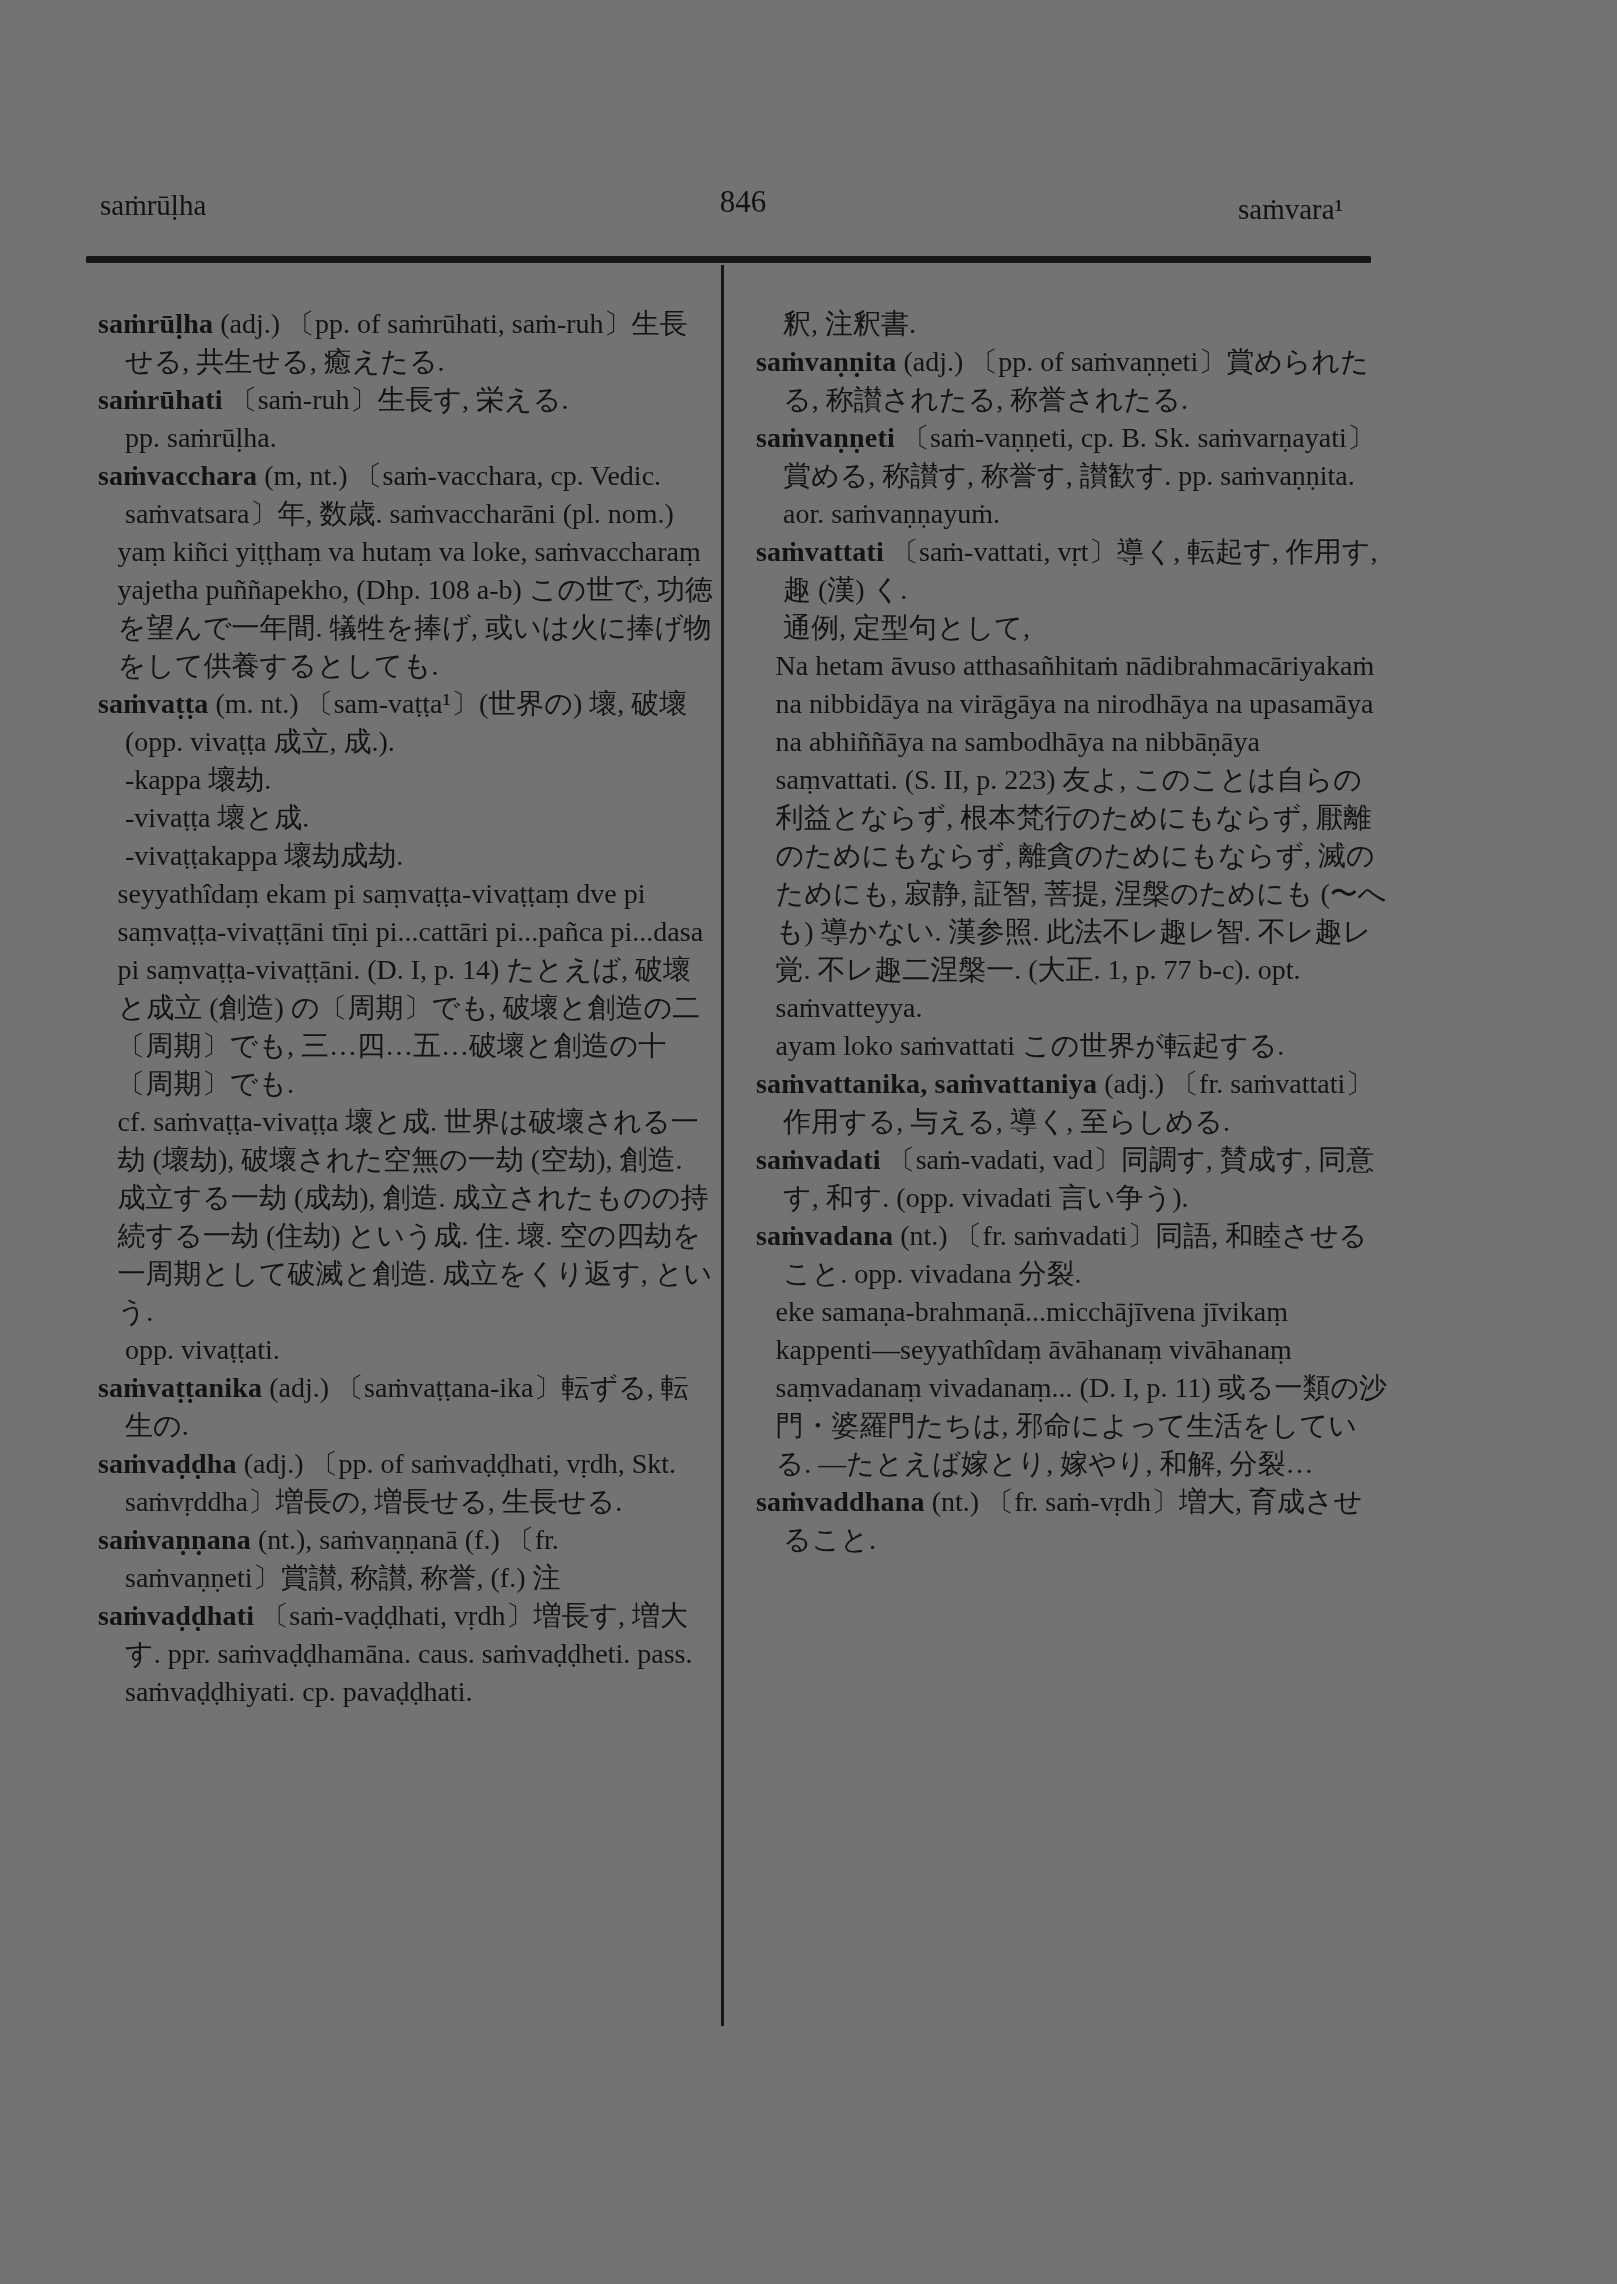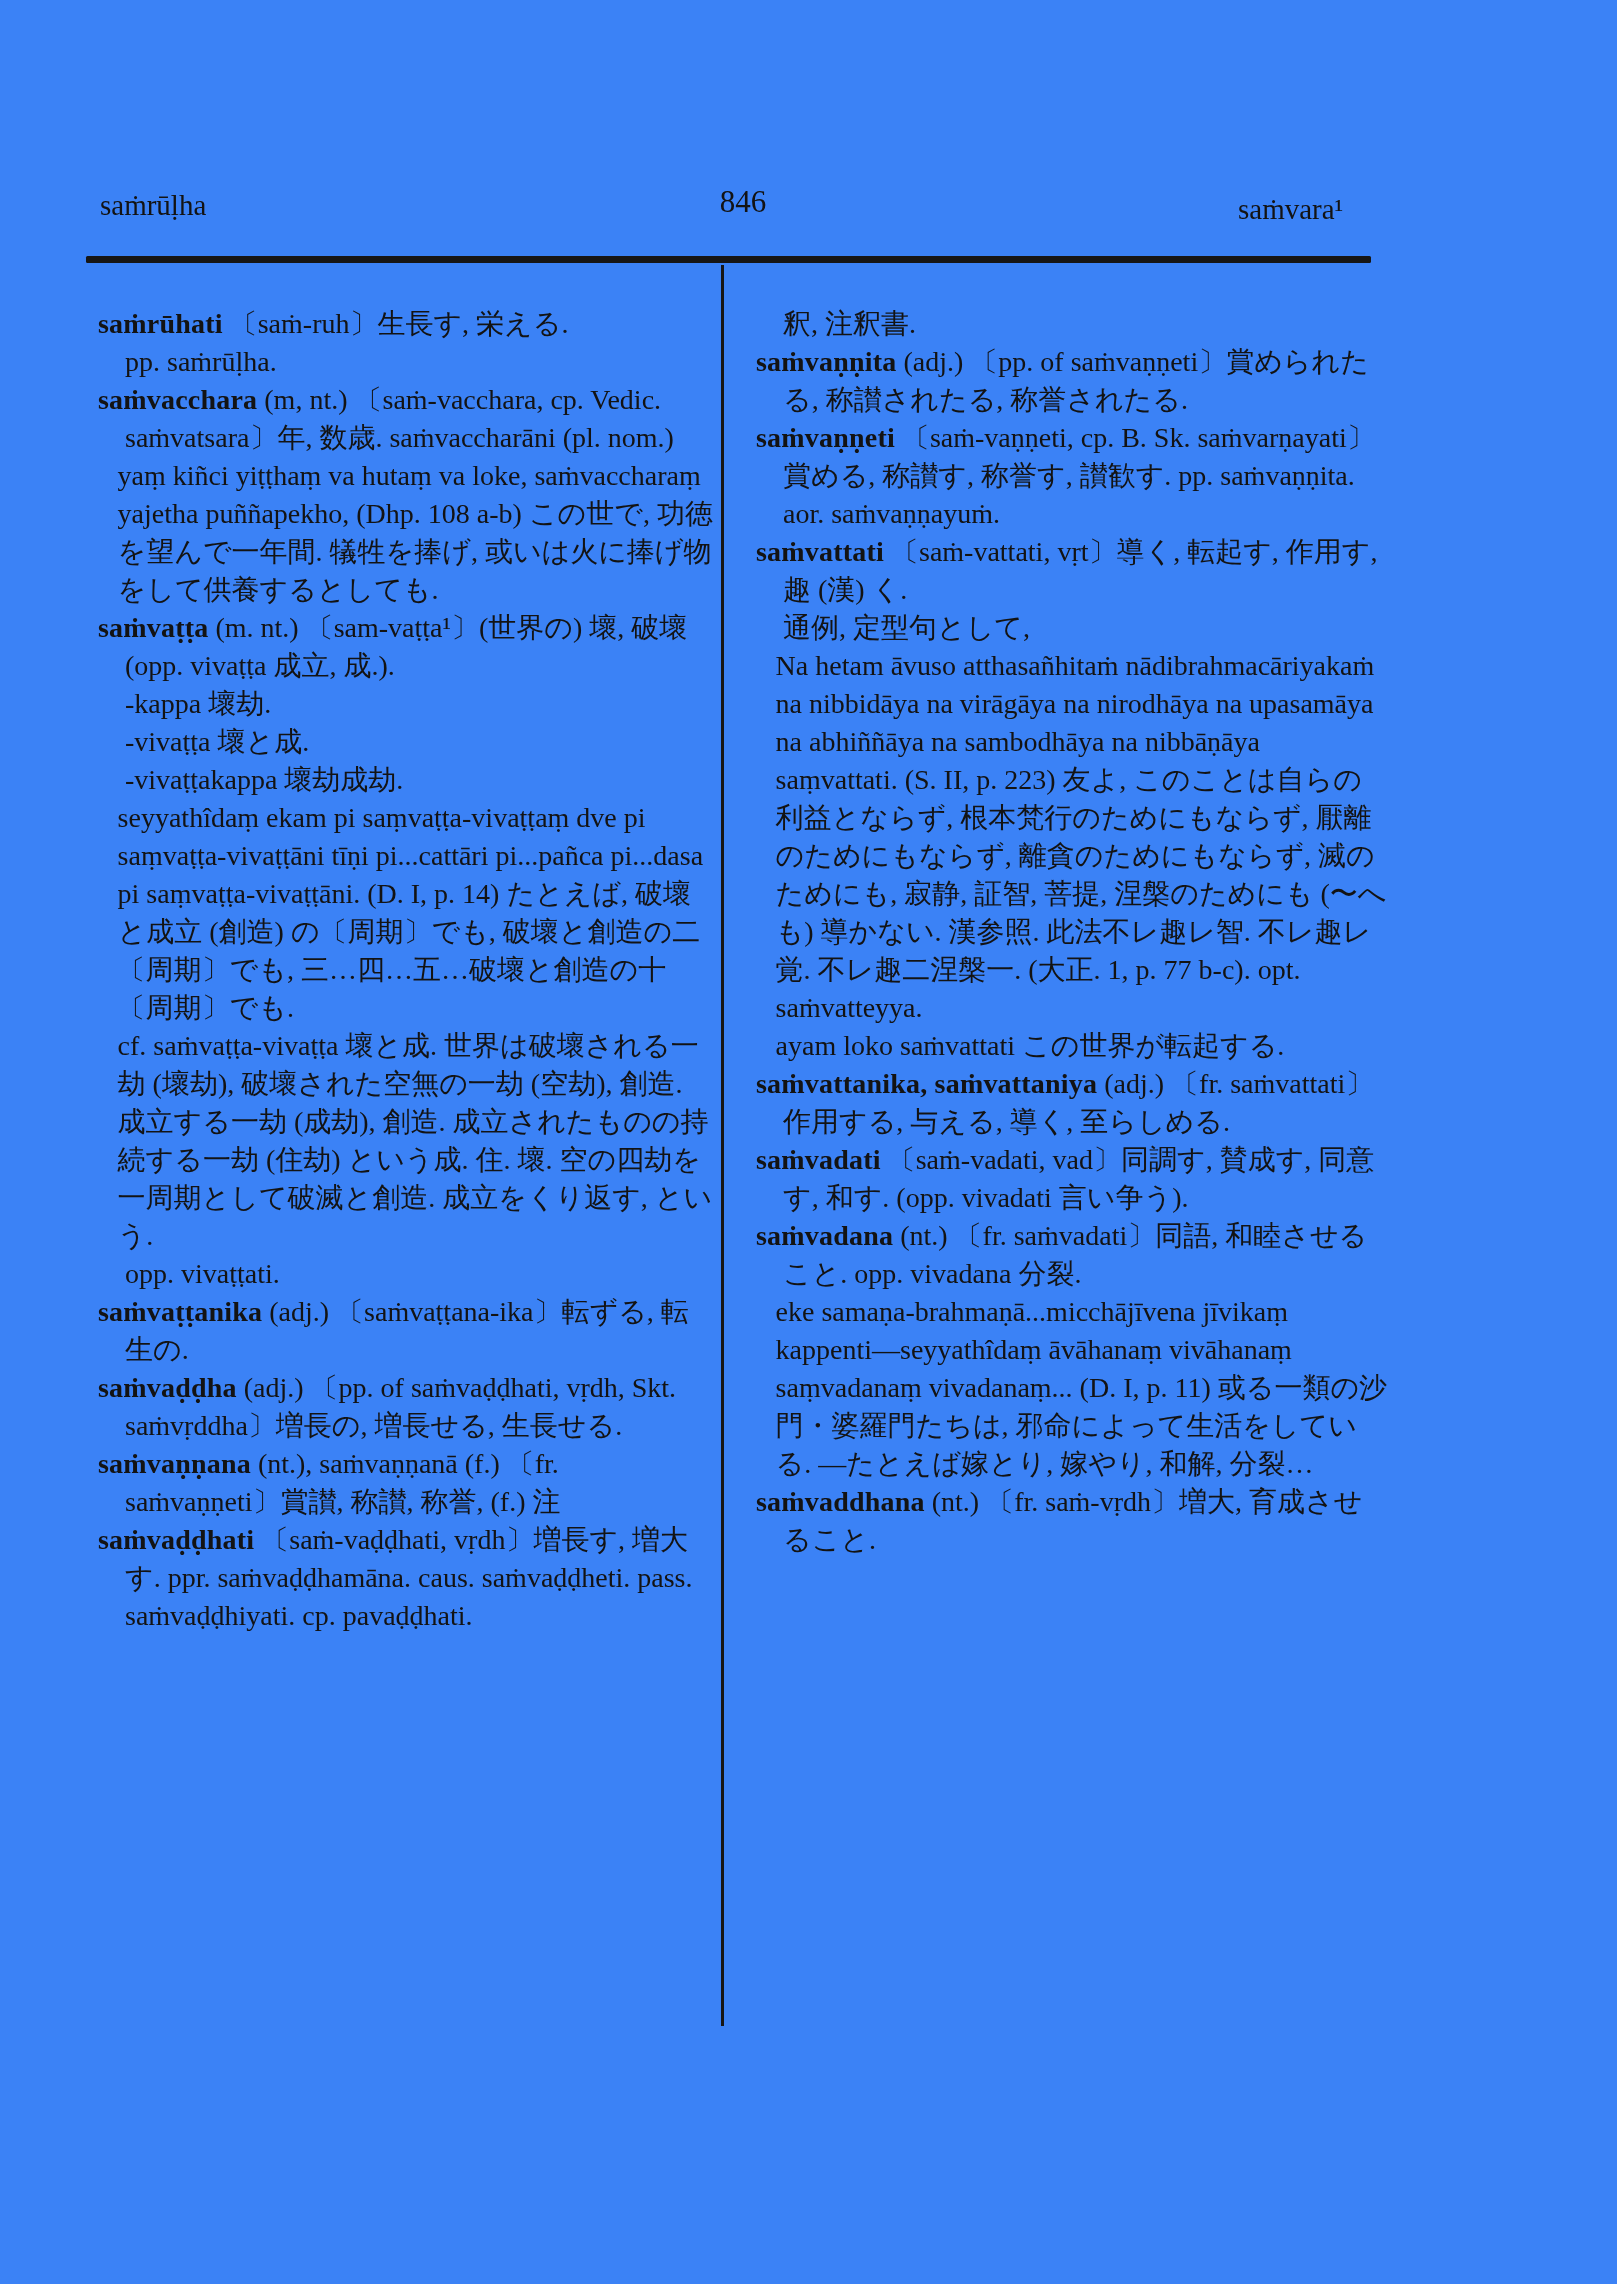--- a/index.html
+++ b/index.html
@@ -1,19 +1,19 @@
 <!DOCTYPE html>
 <html style="font-size:12px"><head>
 <meta charset="utf-8">
 <style>
   html,body{margin:0;padding:0;background:#d9d9d6;}
   .page{
     position:relative;
     width:1617px;height:2284px;
-    background:#3b82f6;
+    background:#737373;
     font-family:"Liberation Serif","DejaVu Serif",serif;
     color:#131313;
     overflow:hidden;
   }
   .running-head{position:absolute;font-size:29px;white-space:nowrap;}
   .rh-left{left:100px;top:189px;}
   .rh-page{left:679px;top:184px;width:128px;text-align:center;font-size:31px;}
   .rh-right{left:1238px;top:193px;}
   .rule{position:absolute;left:86px;top:256px;width:1285px;height:6.8px;background:#161616;border-radius:1.5px;}
   .divider{position:absolute;left:721px;top:265px;width:3px;height:1761px;background:#161616;}
@@ -33,20 +33,21 @@
 <div class="page">
 
   <span class="running-head rh-left">saṁrūḷha</span>
   <span class="running-head rh-page">846</span>
   <span class="running-head rh-right">saṁvara¹</span>
 
   <div class="rule"></div>
   <div class="divider"></div>
 
   <div class="column col-left">
+    <p class="entry"><b class="hw">saṁrūḷha</b><span> (adj.) 〔pp. of saṁrūhati, saṁ-ruh〕生長せる, 共生せる, 癒えたる.</span></p>
     <p class="entry"><b class="hw">saṁrūhati</b><span> 〔saṁ-ruh〕生長す, 栄える.</span></p>
     <p class="sub">pp. saṁrūḷha.</p>
     <p class="entry"><b class="hw">saṁvacchara</b><span> (m, nt.) 〔saṁ-vacchara, cp. Vedic. saṁvatsara〕年, 数歳. saṁvaccharāni (pl. nom.)</span></p>
     <p class="quote">yaṃ kiñci yiṭṭhaṃ va hutaṃ va loke, saṁvaccharaṃ yajetha puññapekho, (Dhp. 108 a-b) この世で, 功徳を望んで一年間. 犠牲を捧げ, 或いは火に捧げ物をして供養するとしても.</p>
     <p class="entry"><b class="hw">saṁvaṭṭa</b><span> (m. nt.) 〔sam-vaṭṭa¹〕(世界の) 壞, 破壞 (opp. vivaṭṭa 成立, 成.).</span></p>
     <p class="sub">-kappa 壞劫.</p>
     <p class="sub">-vivaṭṭa 壞と成.</p>
     <p class="sub">-vivaṭṭakappa 壞劫成劫.</p>
     <p class="quote">seyyathîdaṃ ekam pi saṃvaṭṭa-vivaṭṭaṃ dve pi saṃvaṭṭa-vivaṭṭāni tīṇi pi...cattāri pi...pañca pi...dasa pi saṃvaṭṭa-vivaṭṭāni. (D. I, p. 14) たとえば, 破壞と成立 (創造) の〔周期〕でも, 破壞と創造の二〔周期〕でも, 三…四…五…破壞と創造の十〔周期〕でも.</p>
     <p class="quote">cf. saṁvaṭṭa-vivaṭṭa 壞と成. 世界は破壞される一劫 (壞劫), 破壞された空無の一劫 (空劫), 創造. 成立する一劫 (成劫), 創造. 成立されたものの持続する一劫 (住劫) という成. 住. 壞. 空の四劫を一周期として破滅と創造. 成立をくり返す, という.</p>

